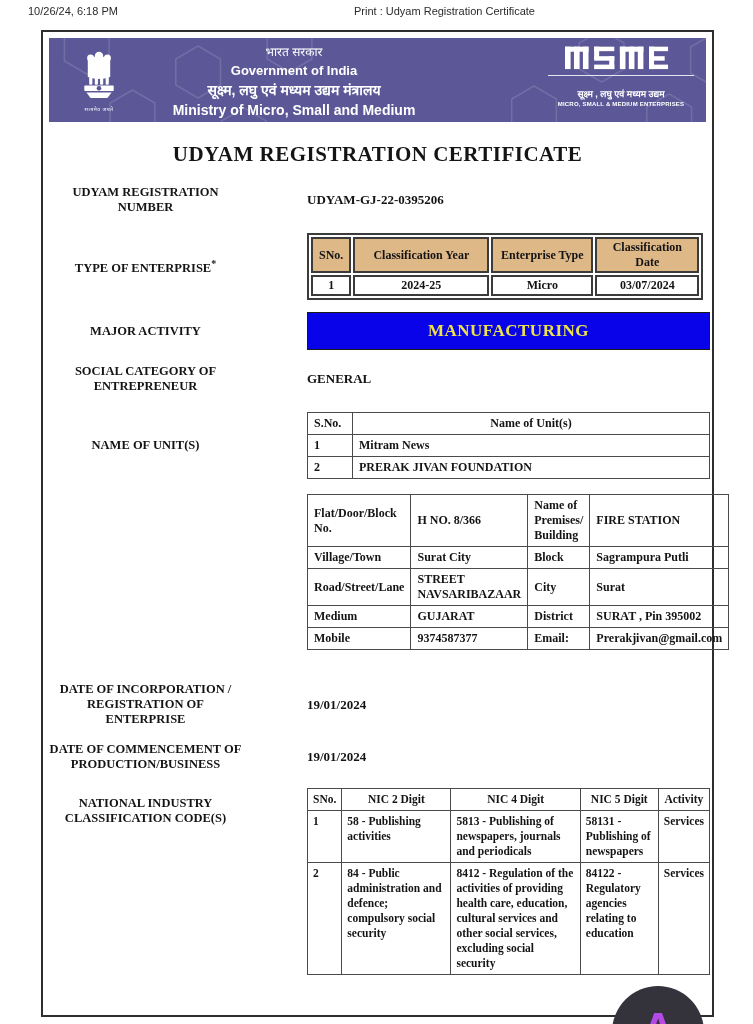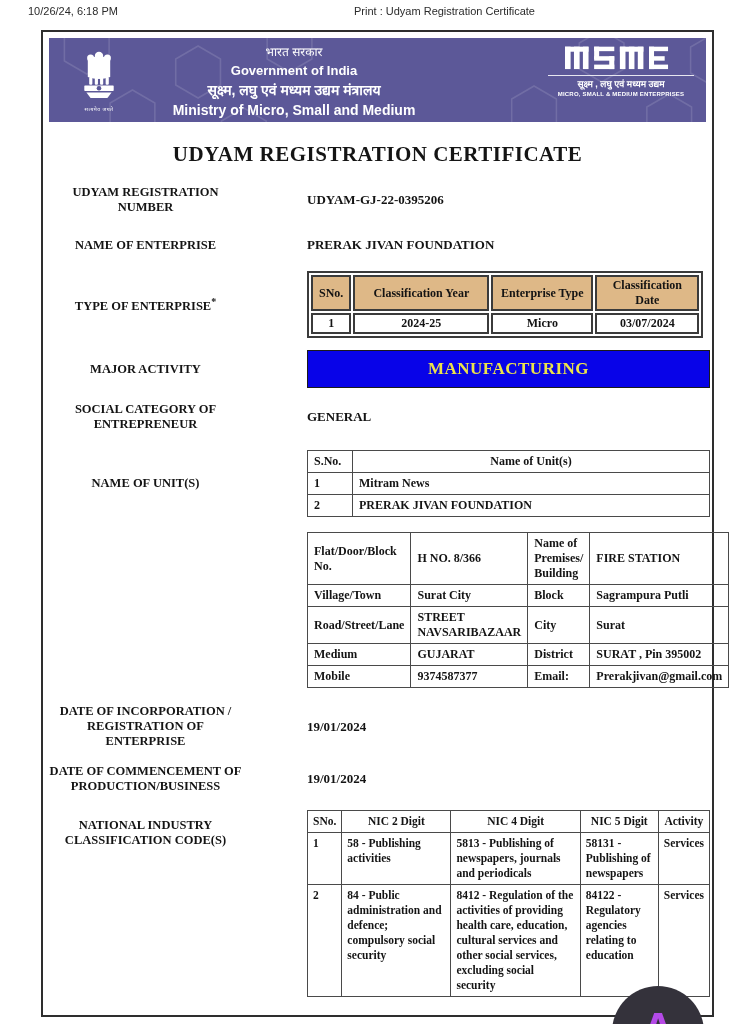--- a/index.html
+++ b/index.html
@@ -38,21 +38,21 @@
   .hexes { position: absolute; inset: 0; width: 100%; height: 100%; }
   .emblem-col { position: relative; width: 100px; display: flex; flex-direction: column; align-items: center; justify-content: center; }
   .emblem-caption { font-size: 5px; line-height: 7px; letter-spacing: .5px; }
   .text-col { position: relative; width: 290px; text-align: center; padding-top: 5px; }
   .text-col .l1 { font-size: 12px; font-weight: normal; line-height: 18px; }
   .text-col .l2 { font-size: 13px; font-weight: bold; line-height: 19px; }
   .text-col .l3 { font-size: 14px; font-weight: bold; line-height: 20px; }
   .text-col .l4 { font-size: 14px; font-weight: bold; line-height: 20px; }
   .logo-col { position: relative; margin-left: auto; width: 158px; padding: 8px 12px 0 0; text-align: center; }
   .logo-col .msme-glyph { display: block; margin: 0 auto; }
-  .logo-col .logo-hindi { font-size: 9px; font-weight: bold; line-height: 12px; margin-top: 3px; border-top: 1px solid rgba(255,255,255,.85); padding-top: 2px; }
+  .logo-col .logo-hindi { font-size: 9px; font-weight: bold; line-height: 12px; margin-top: 3px; border-top: 1px solid rgba(255,255,255,.85); padding-top: 12px; }
   .logo-col .logo-en { font-size: 6px; font-weight: bold; line-height: 8px; letter-spacing: .2px; }
 
   
   .cert-title {
     margin-top: 20px; text-align: center;
     font-size: 21px; font-weight: bold; letter-spacing: .5px;
   }
 
   
   .row { display: flex; align-items: center; }
@@ -60,21 +60,21 @@
   .row .content { width: 403px; margin-left: auto; margin-right: 2px; }
   .center-val { text-align: left; font-weight: bold; font-size: 13px; }
 
   .r-reg     { margin-top: 18px; }
   .r-name    { margin-top: 22px; }
   .r-type    { margin-top: 18px; }
   .r-major   { margin-top: 12px; }
   .r-social  { margin-top: 14px; }
   .r-units   { margin-top: 18px; }
   .r-addr    { margin-top: 15px; }
-  .r-inc     { margin-top: 16px; }
+  .r-inc     { margin-top: 32px; }
   .r-comm    { margin-top: 15px; }
   .r-nic     { margin-top: 16px; align-items: flex-start; }
   .r-nic .label { margin-top: 8px; }
 
   
   .class-table {
     border-collapse: separate; border-spacing: 2px;
     border: 2px solid #3b3b3b; background: #fff;
     font-size: 12px; font-weight: bold; text-align: center;
   }
@@ -211,24 +211,20 @@
     </div>
   </div>
 
   <div class="cert-title">UDYAM REGISTRATION CERTIFICATE</div>
 
   <div class="row r-reg">
     <div class="label">UDYAM REGISTRATION NUMBER</div>
     <div class="content center-val">UDYAM-GJ-22-0395206</div>
   </div>
 
-  <div class="row r-name">
-    <div class="label">NAME OF ENTERPRISE</div>
-    <div class="content center-val">PRERAK JIVAN FOUNDATION</div>
-  </div>
 
   <div class="row r-type">
     <div class="label">
       <span>TYPE OF ENTERPRISE</span><sup class="star">*</sup>
     </div>
     <div class="content">
       <table class="class-table">
         <tbody>
             <tr class="hdr">
           <td style="width:36px">SNo.</td>

